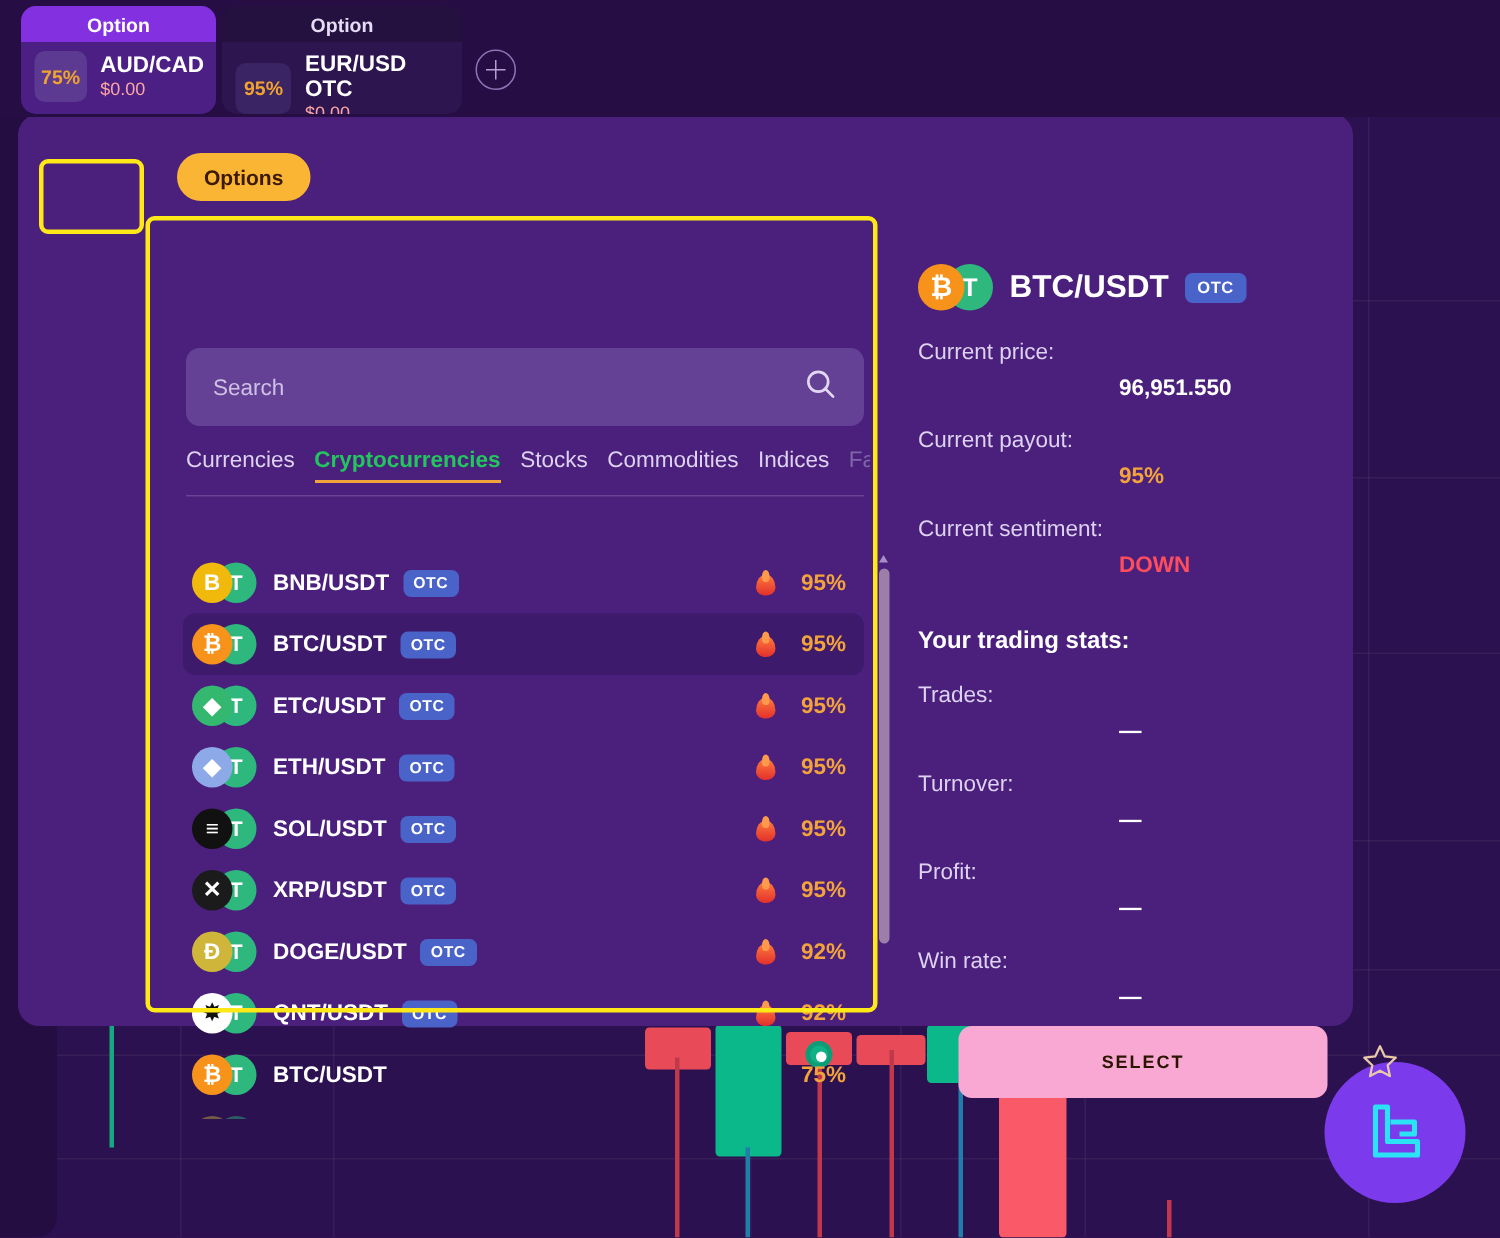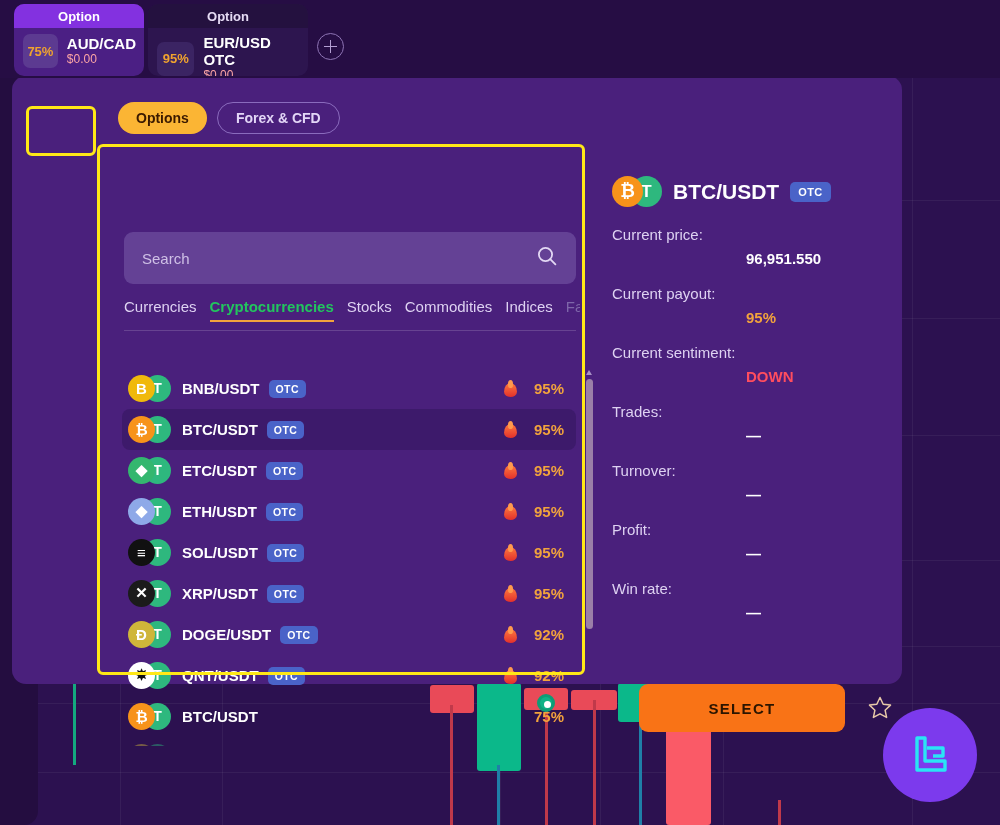--- a/index.html
+++ b/index.html
@@ -192,22 +192,22 @@
   .stat-line { display: flex; margin-top: 18px; font-size: 15px; }
   .stat-line .k { color: #ded2f2; width: 134px; }
   .stat-line .v { font-weight: bold; margin-top: 24px; }
   .v.white { color: #ffffff; }
   .v.orange { color: #f2a33c; }
   .v.red { color: #ff4d5e; }
   .v.dash { color: #ffffff; font-weight: bold; }
   .d-sub { margin-top: 34px; color: #ffffff; font-size: 16px; font-weight: bold; }
   .select-row { position: absolute; left: 27px; bottom: 18px; display: flex; align-items: center; gap: 22px; }
   .select-btn {
-    width: 206px; height: 48px; border-radius: 9px; background: #f97316;
-    border: none; color: #2b1500; font-size: 15px; font-weight: bold; letter-spacing: 1.3px;
+    width: 246px; height: 48px; border-radius: 9px; background: #f9a8d4;
+    border: none; color: #2b1500; font-size: 12px; font-weight: bold; letter-spacing: 1.3px;
     cursor: pointer; font-family: inherit;
   }
   .fav-star { width: 26px; height: 26px; cursor: pointer; }
 
   .brand-logo {
     position: absolute; left: 883px; top: 708px; width: 94px; height: 94px;
     border-radius: 50%; background: #7c3aed; z-index: 15;
     display: flex; align-items: center; justify-content: center;
   }
 </style>
@@ -283,21 +283,20 @@
         </div>
       </div>
     </div>
     <div class="add-tab-btn"></div>
   </div>
 
   <div class="modal">
 
     <div class="seg-row">
       <div class="seg on">Options</div>
-      <div class="seg off">Forex &amp; CFD</div>
     </div>
 
     <div class="list-col">
 
       <div class="search-wrap">
         <input type="text" placeholder="Search" style="">
         <span>
           <svg width="22" height="22" viewBox="0 0 22 22" aria-hidden="true">
             <circle cx="9.5" cy="9.5" r="6.6" fill="none" stroke="#e3d8f4" stroke-width="1.8"></circle>
             <line x1="14.2" y1="14.2" x2="19.4" y2="19.4" stroke="#e3d8f4" stroke-width="1.8" stroke-linecap="round"></line>
@@ -465,20 +464,21 @@
       </div>
       <div class="stat-line">
         <div class="k">Current payout:</div>
         <div class="v orange">95%</div>
       </div>
       <div class="stat-line">
         <div class="k">Current sentiment:</div>
         <div class="v red">DOWN</div>
       </div>
 
+      <div class="d-sub">Your trading stats:</div>
 
       <div class="stat-line">
         <div class="k">Trades:</div>
         <div class="v dash">—</div>
       </div>
       <div class="stat-line">
         <div class="k">Turnover:</div>
         <div class="v dash">—</div>
       </div>
       <div class="stat-line">

